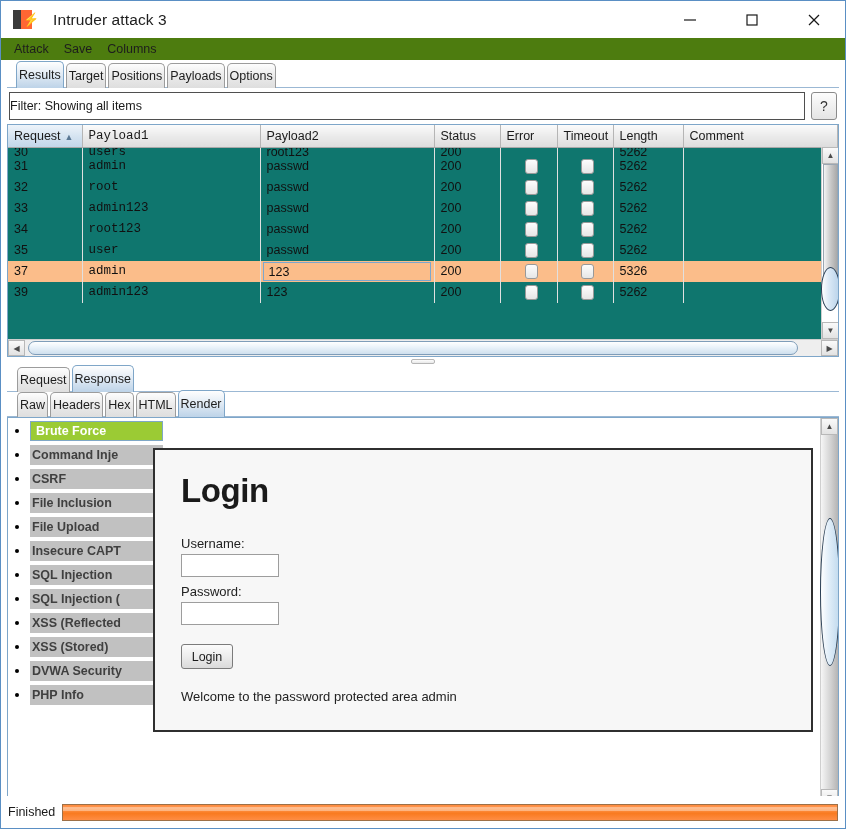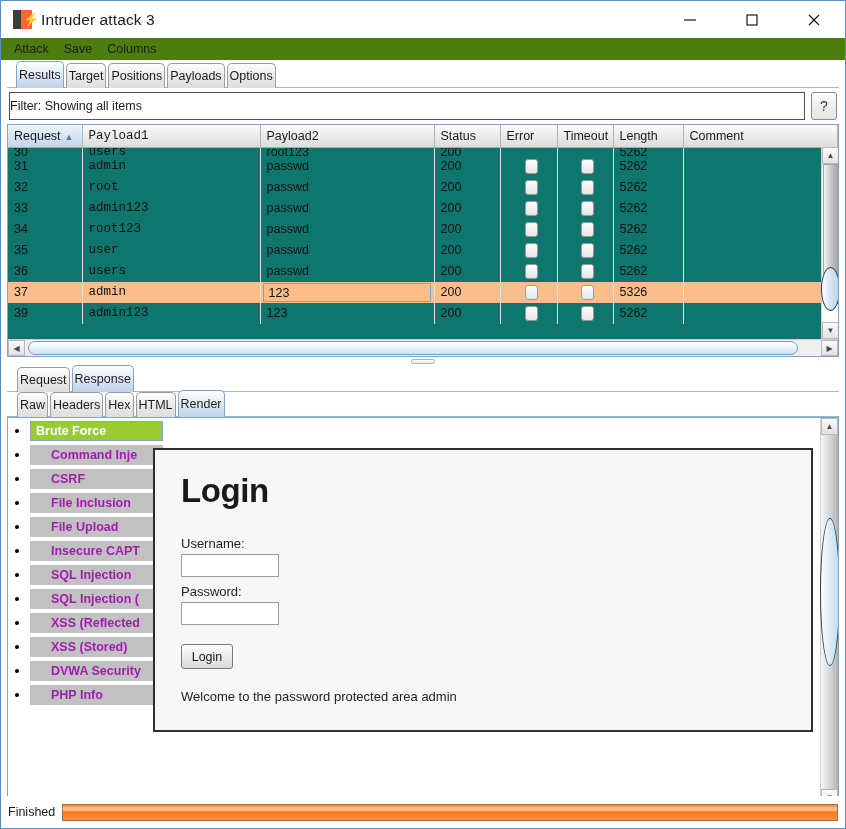--- a/index.html
+++ b/index.html
@@ -47,20 +47,21 @@
     position: absolute; left: 10px; top: 2px;
     width: 7px; height: 15px;
     color: #ffffff; font-size: 13px; line-height: 15px;
     text-align: center;
     font-weight: bold;
   }
   .title-text {
     font-size: 15.5px;
     color: #202020;
     letter-spacing: 0.1px;
+    margin-left: 12px;
   }
   .win-controls {
     position: absolute; right: 0; top: 0;
     height: 37px;
     display: flex; align-items: center;
   }
   .win-btn {
     width: 62px; height: 37px;
     display: flex; align-items: center; justify-content: center;
     color: #1a1a1a;
@@ -342,24 +343,24 @@
   .navlist li {
     list-style: disc;
     color: #000;
     margin: 0 0 4px 0;
     padding: 0;
   }
   .navlist li::marker { font-size: 13px; }
   .navlist a {
     display: block;
     background: #c1c1c1;
-    color: #a21caf;
+    color: #404040;
     font-weight: bold;
     font-size: 12.5px;
-    padding: 3px 21px;
+    padding: 3px 2px;
     text-decoration: none;
     white-space: nowrap;
     width: 133px;
     overflow: hidden;
   }
   .navlist a.sel {
     background: #9bcb34;
     color: #ffffff;
     border: 1px solid #7fa7c6;
     padding: 2px 5px;
@@ -578,30 +579,20 @@
           <tr>
             <td class="c-req">35</td>
             <td class="c-p1">user</td>
             <td class="c-p2">passwd</td>
             <td class="c-st">200</td>
             <td class="c-er" style="text-align: center;"><span class="cellchk"></span></td>
             <td class="c-to" style="text-align: center;"><span class="cellchk"></span></td>
             <td class="c-len">5262</td>
             <td class="c-cm"></td>
           </tr>
-          <tr>
-            <td class="c-req">36</td>
-            <td class="c-p1">users</td>
-            <td class="c-p2">passwd</td>
-            <td class="c-st">200</td>
-            <td class="c-er" style="text-align: center;"><span class="cellchk"></span></td>
-            <td class="c-to" style="text-align: center;"><span class="cellchk"></span></td>
-            <td class="c-len">5262</td>
-            <td class="c-cm"></td>
-          </tr>
           <tr class="hl">
             <td class="c-req">37</td>
             <td class="c-p1">admin</td>
             <td class="c-p2">
               <span class="editcell">123</span>
             </td>
             <td class="c-st">200</td>
             <td class="c-er" style="text-align: center;"><span class="cellchk"></span></td>
             <td class="c-to" style="text-align: center;"><span class="cellchk"></span></td>
             <td class="c-len">5326</td>

